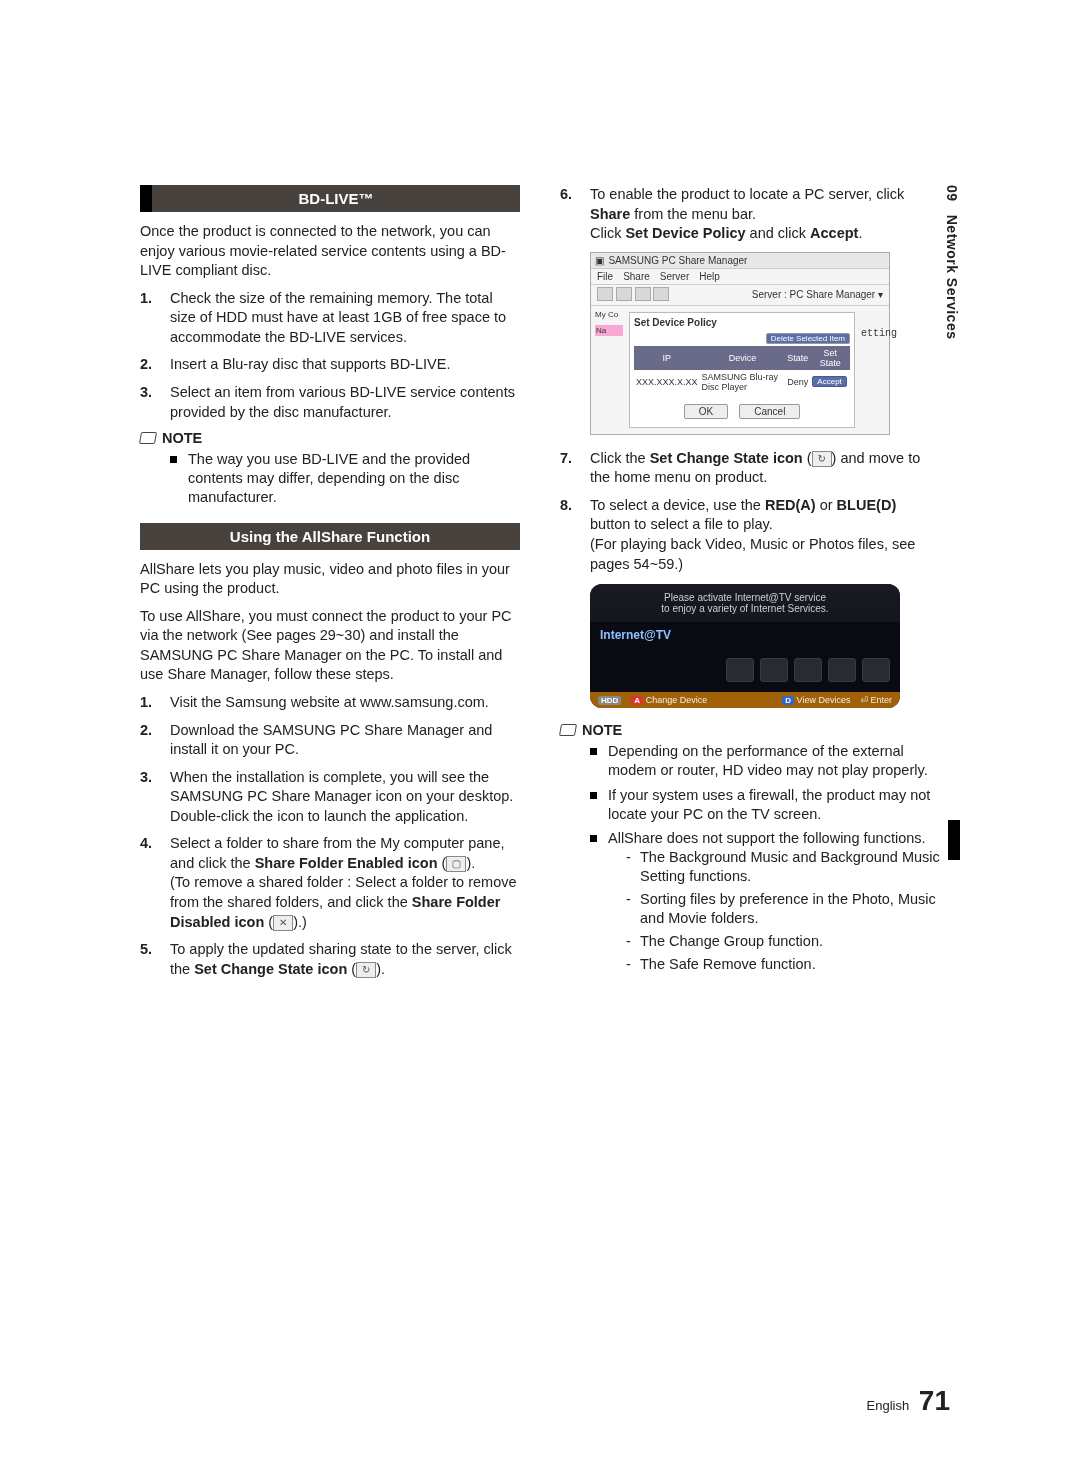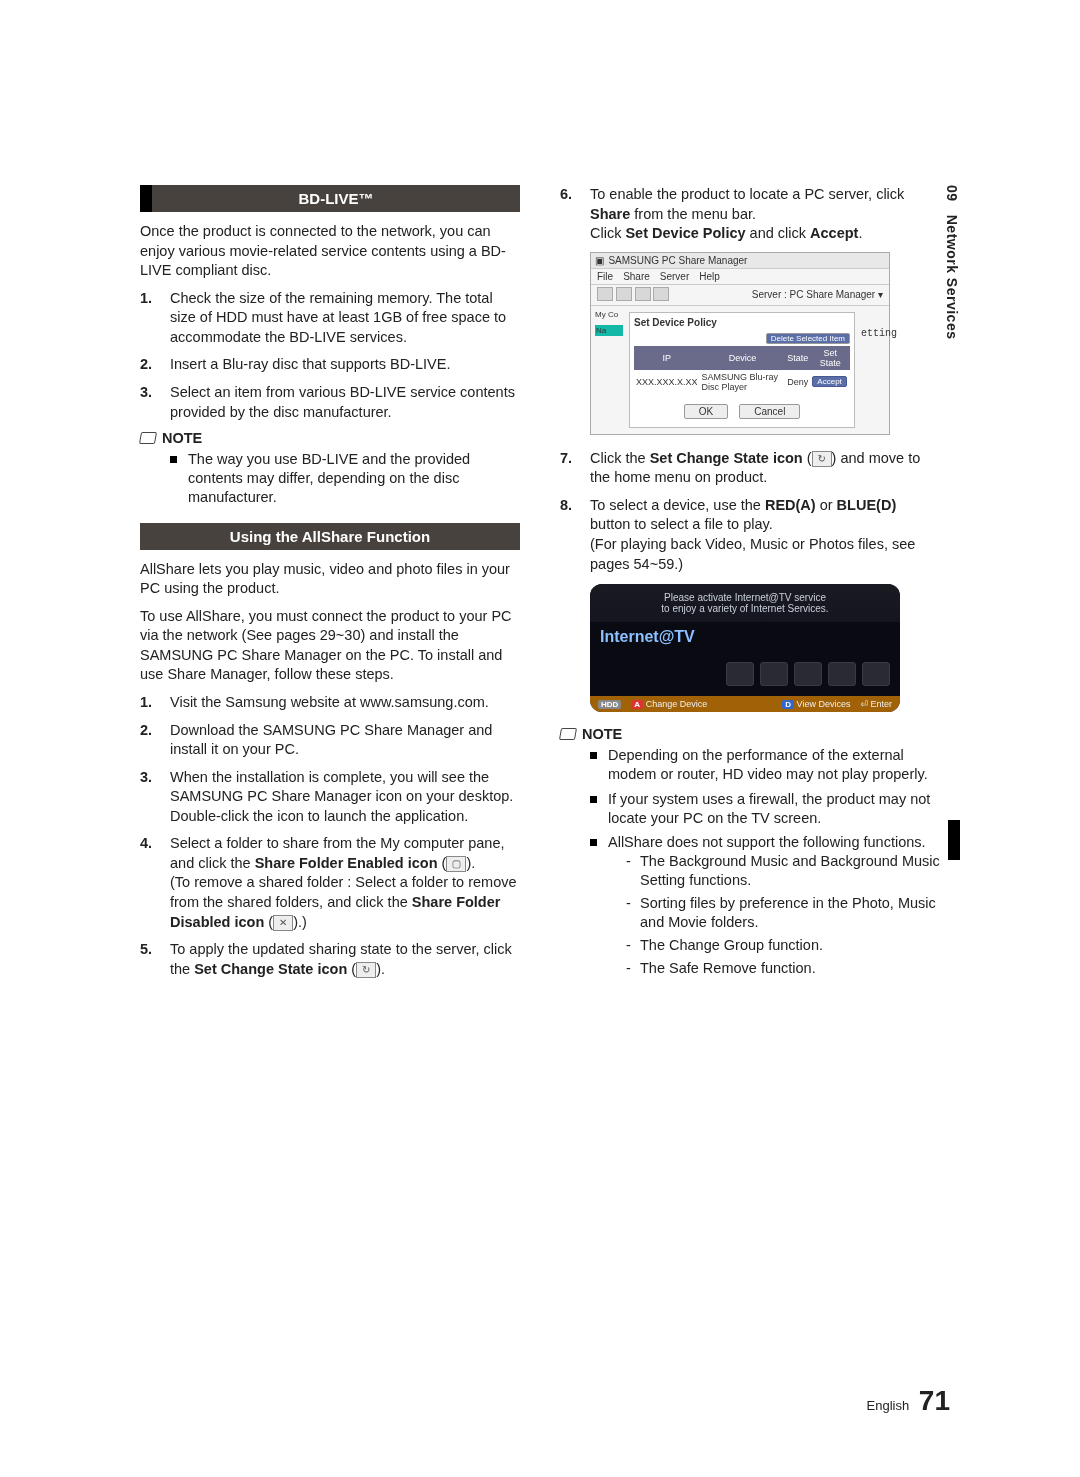--- a/index.html
+++ b/index.html
@@ -177,21 +177,21 @@
     background: linear-gradient(#1a1a22,#151520);
     padding: 8px 10px;
     text-align: center;
     font-size: 10px;
     color: #c8d0d8;
   }
   .tv-mid {
     padding: 6px 10px;
     color: #8cc0ff;
     font-weight: bold;
-    font-size: 16px;
+    font-size: 12px;
   }
   .tv-icons {
     display: flex;
     justify-content: flex-end;
     gap: 6px;
     padding: 10px 10px 10px 10px;
   }
   .tv-icons span {
     width: 28px; height: 24px;
     background: #2a2a34;
@@ -312,21 +312,21 @@
           <span class="tool-icon"></span>
           <span class="tool-icon"></span>
           <span class="tool-icon"></span>
         </span>
         <span>Server : PC Share Manager ▾</span>
       </div>
       <div class="ss-body">
         <div style="display:flex; gap:2px;">
           <div style="width:28px; font-size:8px;">
             <div>My Co</div>
-            <div style="margin-top:6px;background:#14b8a6;padding:1px;">Na</div>
+            <div style="margin-top:6px;background:#f9a8d4;padding:1px;">Na</div>
           </div>
           <div style="flex:1;">
             <div class="ss-dialog">
               <div class="ss-dialog-title">Set Device Policy</div>
               <div style="text-align:right; margin-bottom:2px;">
                 <span class="ss-btn small" style="background:#5a6ea8;color:#fff;">Delete Selected Item</span>
               </div>
               <table class="ss-table">
                 <tbody>
                     <tr>

